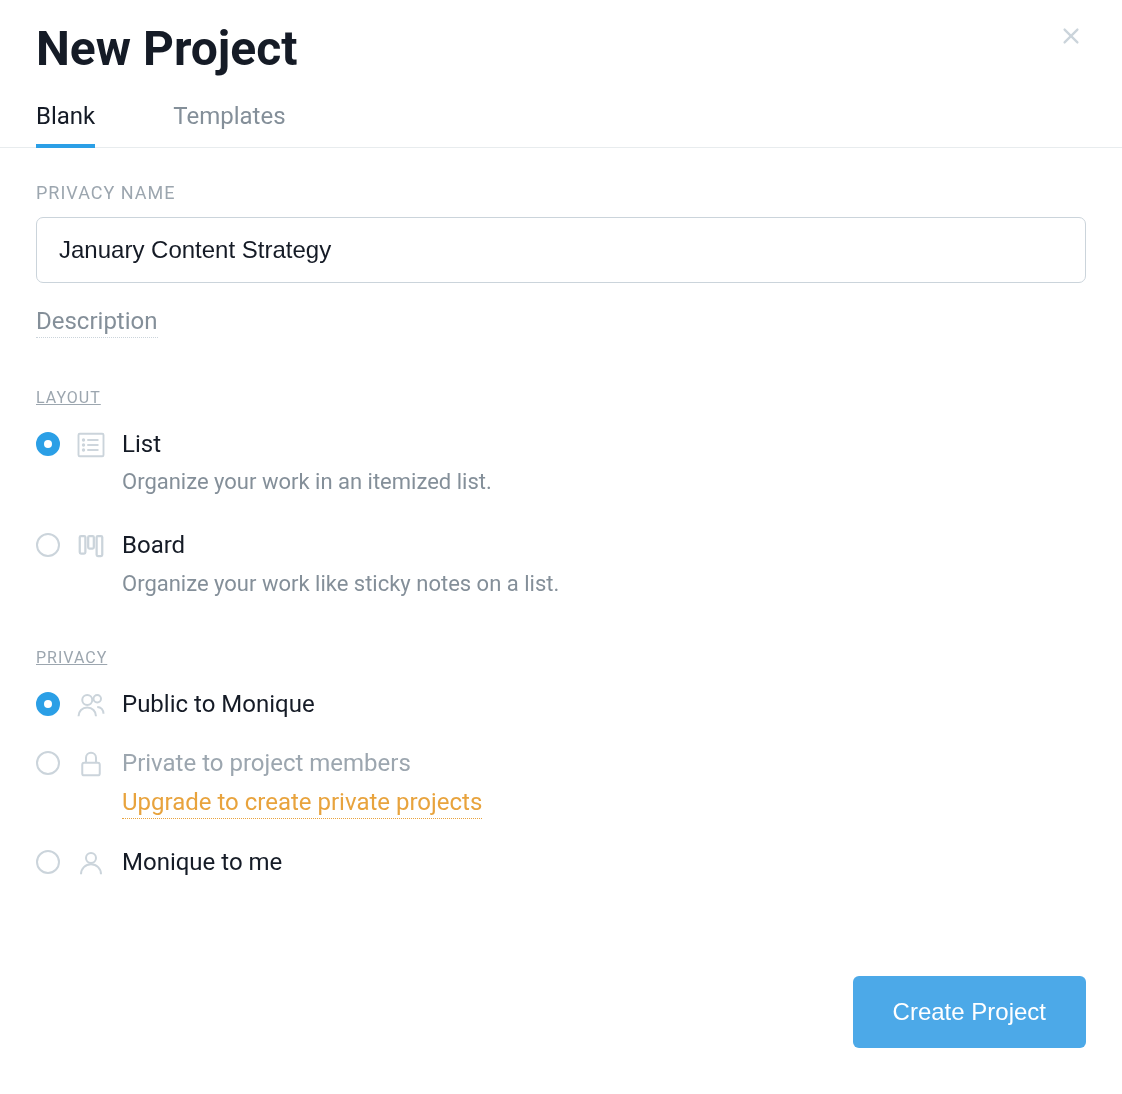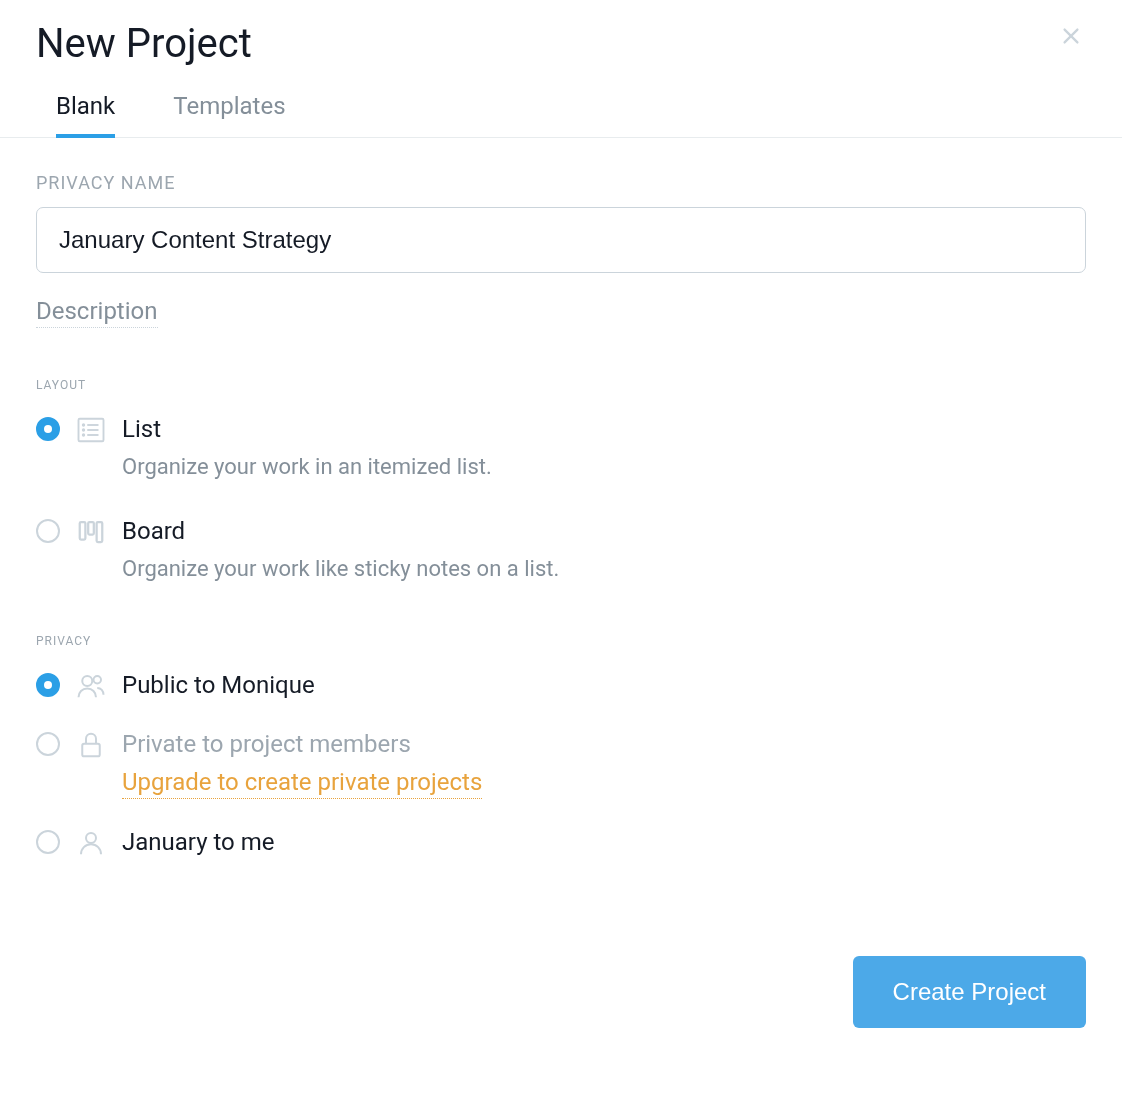--- a/index.html
+++ b/index.html
@@ -12,39 +12,39 @@
     .modal {
       padding: 20px 0 0 0;
     }
     .modal-header {
       display: flex;
       justify-content: space-between;
       align-items: flex-start;
       padding: 0 36px;
     }
     .modal-title {
-      font-size: 40px;
-      font-weight: 400;
+      font-size: 48px;
+      font-weight: 700;
       color: #151b26;
       line-height: 1.2;
     }
     .close-btn {
       background: none;
       border: none;
       cursor: pointer;
       color: #cbd4db;
       font-size: 28px;
       line-height: 1;
       padding: 4px;
     }
     .close-btn svg { width: 22px; height: 22px; }
     .tabs {
       display: flex;
-      gap: 58px;
-      padding: 24px 36px 0 56px;
+      gap: 78px;
+      padding: 24px 36px 0 36px;
       border-bottom: 1px solid #e8ecee;
     }
     .tab {
       font-size: 24px;
       color: #848f99;
       padding-bottom: 14px;
       cursor: pointer;
       border-bottom: 4px solid transparent;
       margin-bottom: -1px;
     }
@@ -55,25 +55,26 @@
     .form-body {
       padding: 34px 36px 38px 36px;
     }
     .field-label {
       font-size: 18px;
       letter-spacing: 1px;
       color: #9ca6af;
       margin-bottom: 14px;
     }
     .section-label {
-      font-size: 12px;
+      font-size: 16px;
       letter-spacing: 1px;
       color: #9ca6af;
       margin-top: 50px;
       margin-bottom: 22px;
+      text-decoration: underline;
     }
     .text-input {
       width: 100%;
       padding: 18px 22px;
       font-size: 24px;
       border: 1px solid #cbd4db;
       border-radius: 7px;
       color: #151b26;
       outline: none;
     }
@@ -265,21 +266,21 @@
 
       <div class="option-row">
         <div class="radio"></div>
         <div class="option-icon">
           <svg viewBox="0 0 24 24" fill="none" stroke="currentColor" stroke-width="1.6">
             <circle cx="12" cy="8" r="4"></circle>
             <path d="M4 21c0-4.5 3.5-8 8-8s8 3.5 8 8"></path>
           </svg>
         </div>
         <div class="option-content">
-          <div class="option-title">January to me</div>
+          <div class="option-title">Monique to me</div>
         </div>
       </div>
 
     </div>
 
   </div>
 
   <div class="footer">
     <button class="primary-btn">Create Project</button>
   </div>

